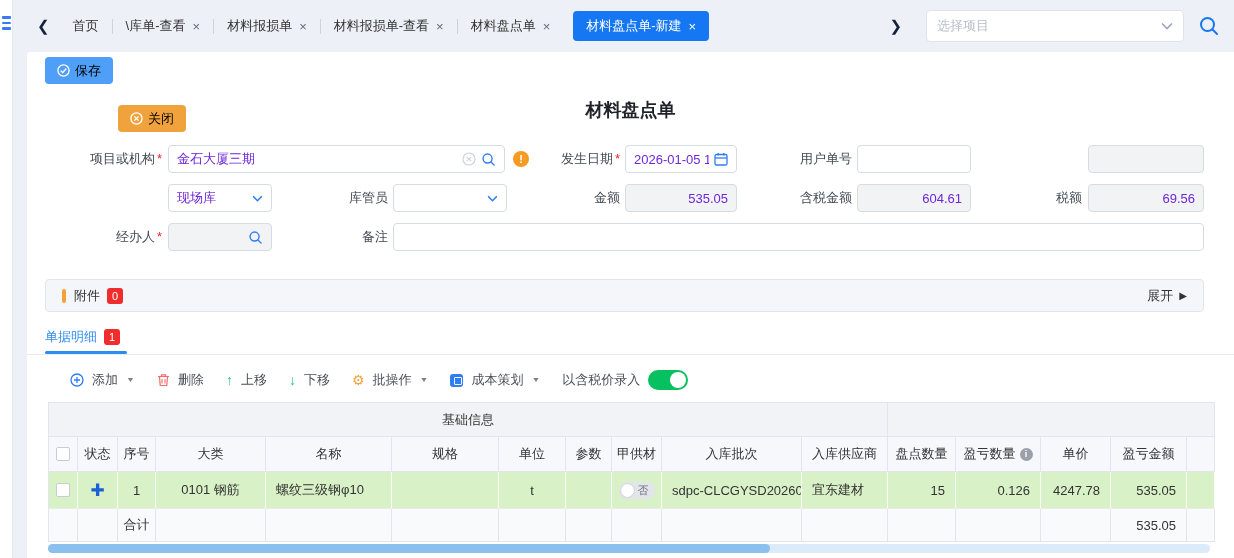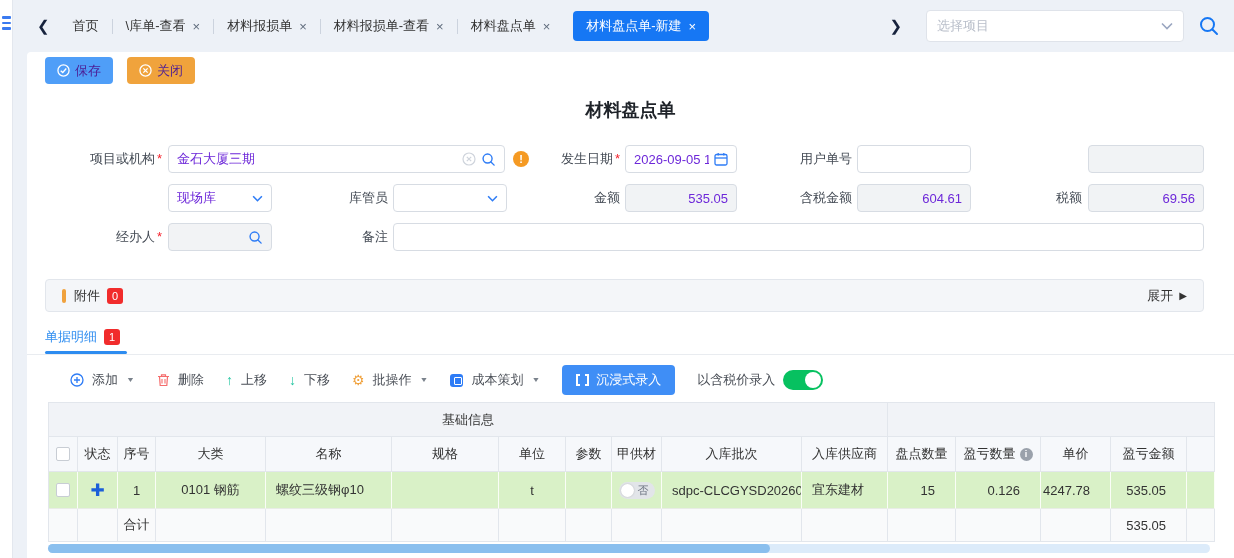--- a/index.html
+++ b/index.html
@@ -20,23 +20,23 @@
   .tab-div { width:1px; height:15px; background:#ccd3de; }
   .tab.active { background:#1677f4; color:#fff; border-radius:4px; margin:0 10px; }
   .tab.active .x { color:#fff; }
   .tab-right { position:absolute; right:14px; top:0; height:52px; display:flex; align-items:center; gap:14px; }
   .proj-select { width:258px; height:32px; background:#fff; border:1px solid #dfe3ea; border-radius:4px; display:flex; align-items:center; padding:0 10px; }
   .proj-select .ph { color:#b8bec9; flex:1; }
 
   
   .panel-bg { position:absolute; left:27px; top:52px; right:0; bottom:0; background:#fff; border-radius:4px 0 0 0; }
 
-  .btn { position:absolute; top:57px; height:27px; border:none; border-radius:4px; color:#4c1d95; font-size:13px; display:flex; align-items:center; gap:5px; padding:0 12px; cursor:pointer; font-family:inherit; }
+  .btn { position:absolute; top:57px; height:27px; border:none; border-radius:4px; color:#000000; font-size:13px; display:flex; align-items:center; gap:5px; padding:0 12px; cursor:pointer; font-family:inherit; }
   .btn-save { left:45px; background:#4f9ef8; }
-  .btn-close { left:127px; background:#f0a33c; }
+  .btn-close { left:118px; background:#f0a33c;margin-top:48px; }
 
   .page-title { position:absolute; left:27px; right:0; top:98px; text-align:center; font-size:18px; font-weight:bold; color:#1f2329; }
 
   .flabel { position:absolute; height:28px; line-height:28px; text-align:right; color:#434a54; }
   .req { color:#f5222d; margin-left:2px; }
   .ctrl { position:absolute; height:28px; border:1px solid #d7dce3; border-radius:4px; background:#fff; display:flex; align-items:center; padding:0 8px; gap:5px; }
   .ctrl .val { flex:1; white-space:nowrap; overflow:hidden; color:#6d28d9; }
   .ctrl.disabled { background:#f1f3f5; }
   .ctrl.num .val { text-align:right; }
   .r1 { top:145px; } .r2 { top:184px; } .r3 { top:223px; }
@@ -85,21 +85,21 @@
   .hrow { height:35px; background:#f6f8fb; color:#333; }
   .drow { height:37px; background:#d9f1c7; }
   .drow > div { border-right:1px solid rgba(255,255,255,.85); border-bottom:1px solid #e8ece6; }
   .srow { height:33px; background:#f9fafb; color:#333; }
   .c-chk{width:30px;} .c-status{width:40px;} .c-seq{width:38px;} .c-cat{width:110px;}
   .c-name{width:126px;} .c-spec{width:107px;} .c-unit{width:67px;} .c-param{width:46px;}
   .c-own{width:50px;} .c-batch{width:140px;} .c-sup{width:86px;} .c-cnt{width:68px;}
   .c-diffq{width:85px;} .c-price{width:70px;} .c-diffa{width:76px;} .c-extra{flex:1;}
   .g1 { width:840px; } .g2 { flex:1; }
   .al { justify-content:flex-start !important; padding-left:10px; }
-  .ar { justify-content:flex-end !important; padding-right:20px; }
+  .ar { justify-content:flex-end !important; padding-right:10px; }
   .cbx { width:14px; height:14px; border:1px solid #c8cdd4; border-radius:2px; background:#fff; cursor:pointer; }
   .plus { color:#1b5fd9; font-size:17px; font-weight:bold; cursor:pointer; }
   .mini-toggle { width:36px; height:17px; border-radius:9px; background:#e2e5e9; position:relative; display:flex; align-items:center; cursor:pointer; }
   .mini-toggle .knob { position:absolute; left:2px; top:2px; width:13px; height:13px; border-radius:50%; background:#fff; box-shadow:0 0 2px rgba(0,0,0,.2); }
   .mini-toggle .mtl { margin-left:19px; font-size:11px; color:#6b7280; }
 
   
   .hscroll { position:absolute; left:48px; top:544px; width:1162px; height:9px; background:#dcebfa; border-radius:5px; }
   .hscroll .thumb { position:absolute; left:0; top:0; width:722px; height:9px; background:#8abfee; border-radius:5px; cursor:grab; }
 </style>
@@ -189,21 +189,21 @@
       </svg>
     <svg class="icon-svg" width="15" height="15" viewBox="0 0 16 16">
         <circle cx="7" cy="7" r="4.8" stroke="#2e7cf6" stroke-width="1.5" fill="none"></circle>
         <line x1="10.6" y1="10.6" x2="14" y2="14" stroke="#2e7cf6" stroke-width="1.5" stroke-linecap="round"></line>
       </svg>
   </div>
   <span class="info-dot" style="left:513px;top:151px;">!</span>
 
   <div class="flabel r1" style="left:535px;width:85px;"><span>发生日期</span><span class="req">*</span></div>
   <div class="ctrl r1" style="left:625px;width:112px;">
-    <span class="val">2026-09-05 1</span>
+    <span class="val">2026-01-05 1</span>
     <svg class="icon-svg" width="14" height="14" viewBox="0 0 14 14">
         <rect x="1" y="2.5" width="12" height="10.5" rx="1.5" stroke="#2e7cf6" stroke-width="1.3" fill="none"></rect>
         <line x1="1" y1="6" x2="13" y2="6" stroke="#2e7cf6" stroke-width="1.3"></line>
         <line x1="4.2" y1="1" x2="4.2" y2="3.5" stroke="#2e7cf6" stroke-width="1.3"></line>
         <line x1="9.8" y1="1" x2="9.8" y2="3.5" stroke="#2e7cf6" stroke-width="1.3"></line>
       </svg>
   </div>
 
   <div class="flabel r1" style="left:765px;width:87px;">用户单号</div>
   <div class="ctrl r1" style="left:857px;width:114px;">
@@ -304,27 +304,20 @@
     <span class="gact">
       <span class="gear">⚙</span>
       <span>批操作</span>
         <span class="chev-d">▼</span>
     </span>
     <span class="gact">
       <span class="cost-ic"></span>
       <span>成本策划</span>
         <span class="chev-d">▼</span>
     </span>
-    <button class="btn-imm">
-      <span class="brk">
-          <i></i>
-          <i></i>
-        </span>
-      <span>沉浸式录入</span>
-    </button>
     <span class="gact">
       <span>以含税价录入</span>
       <span class="toggle">
           <span class="knob"></span>
         </span>
     </span>
   </div>
 
   <div class="tbl">
     <div class="trow grow">

